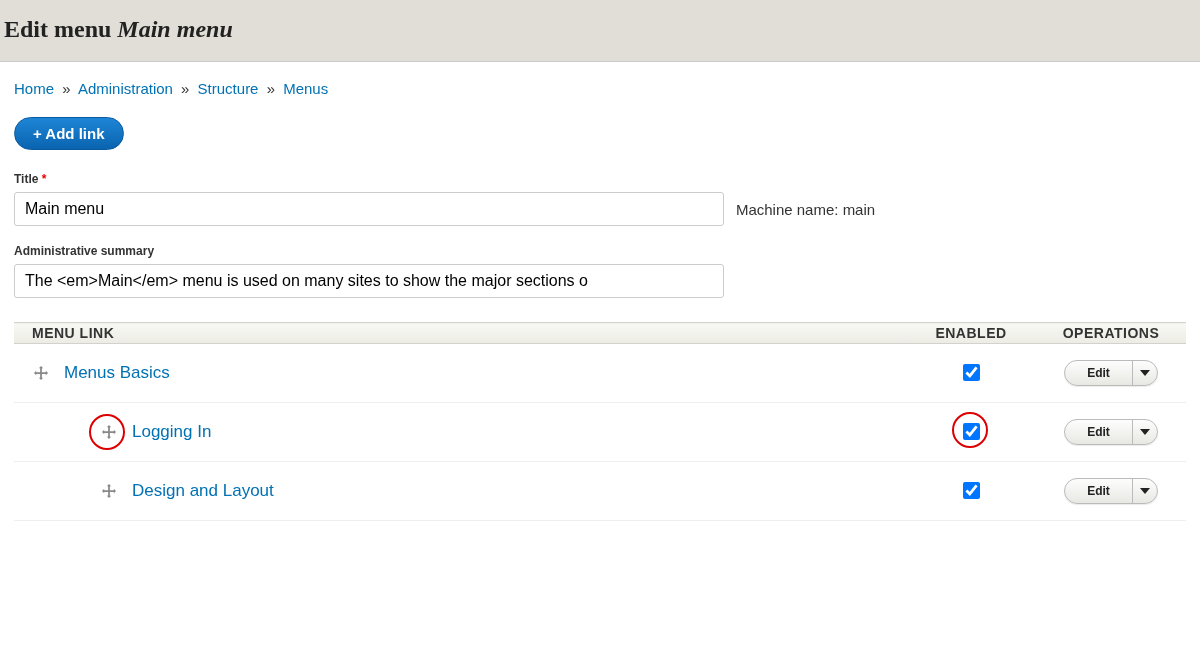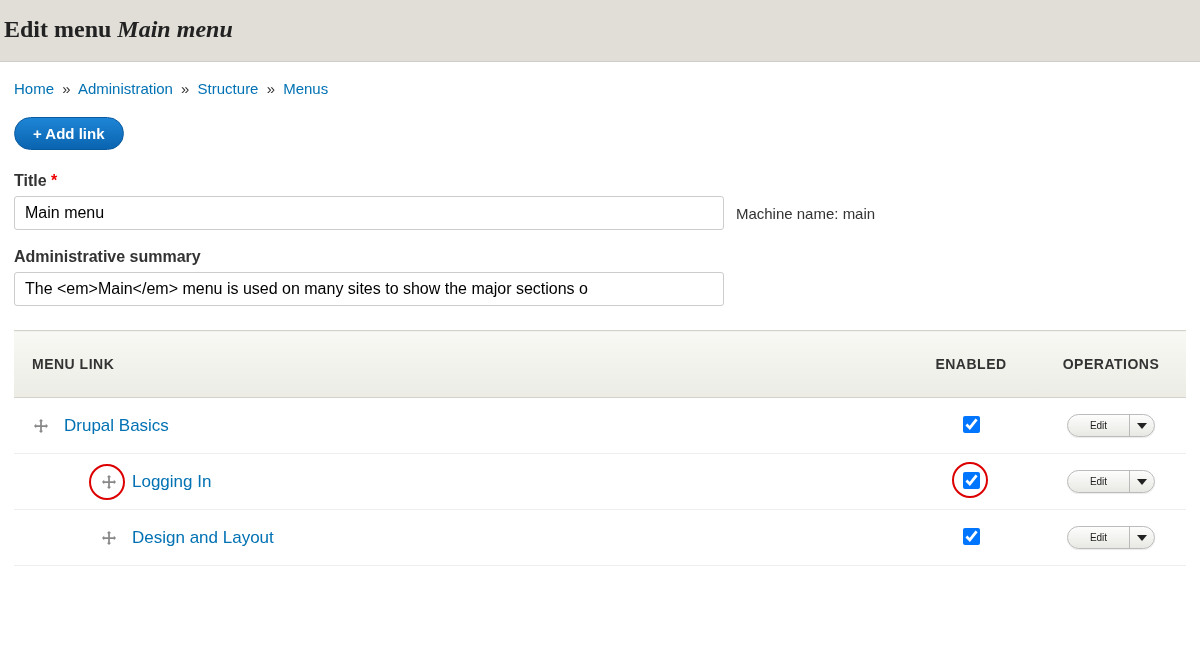--- a/index.html
+++ b/index.html
@@ -31,21 +31,21 @@
       font-weight: bold;
       font-size: 15px;
       padding: 7px 18px;
       border-radius: 18px;
       border: 1px solid #0a5aa0;
       cursor: pointer;
       margin-bottom: 22px;
     }
     
     .field-row { margin-bottom: 18px; }
-    .field-label { font-weight: bold; font-size: 16px; margin-bottom: 6px; display: block; }
+    .field-label { font-weight: bold; font-size: 12px; margin-bottom: 6px; display: block; }
     .required-asterisk { color: #e00; }
     
     .text-input {
       width: 710px;
       padding: 7px 10px;
       border: 1px solid #ccc;
       border-radius: 3px;
       font-size: 16px;
       font-family: inherit;
       display: inline-block;
@@ -56,21 +56,21 @@
     .menu-table {
       width: 100%;
       border-collapse: collapse;
       margin-top: 24px;
     }
     .menu-table thead th {
       background: linear-gradient(to bottom, #f8f8f4, #ecece5);
       border-top: 1px solid #d3d3cd;
       border-bottom: 1px solid #d3d3cd;
       text-align: left;
-      padding: 25px 18px;
+      padding: 2px 18px;
       font-size: 14px;
       font-weight: bold;
       letter-spacing: 0.5px;
       color: #333;
     }
     .menu-table thead th.enabled-col { text-align: center; width: 130px; }
     .menu-table thead th.ops-col { text-align: center; width: 150px; }
     
     .menu-table tbody td {
       border-bottom: 1px solid #eee;
@@ -123,22 +123,22 @@
     .ops-dropbutton {
       display: inline-flex;
       border: 1px solid #bbb;
       border-radius: 14px;
       overflow: hidden;
       background: linear-gradient(to bottom, #fdfdfd, #e8e8e3);
       box-shadow: 0 1px 1px rgba(0,0,0,0.08);
     }
     .ops-edit {
       padding: 5px 22px;
-      font-weight: normal;
-      font-size: 10px;
+      font-weight: bold;
+      font-size: 12px;
       border-right: 1px solid #bbb;
       cursor: pointer;
       color: #222;
     }
     .ops-toggle {
       width: 24px;
       display: flex;
       align-items: center;
       justify-content: center;
       cursor: pointer;
@@ -198,21 +198,21 @@
         <tr>
           <td>
             <div class="link-cell indent-0">
               <span class="drag-wrap">
                 <span class="drag-handle">
                   <svg viewBox="0 0 16 16" fill="currentColor">
                     <path d="M8 0l2.5 2.5H9V7h4.5V5.5L16 8l-2.5 2.5V9H9v4.5h1.5L8 16l-2.5-2.5H7V9H2.5v1.5L0 8l2.5-2.5V7H7V2.5H5.5L8 0z"></path>
                   </svg>
                 </span>
               </span>
-              <a class="menu-link" href="#">Drupal Basics</a>
+              <a class="menu-link" href="#">Menus Basics</a>
             </div>
           </td>
           <td class="enabled-col"><span class="checkbox-wrap">
               <input type="checkbox" class="checkbox" checked="" style="">
             </span></td>
           <td class="ops-col"><span class="ops-dropbutton">
               <span class="ops-edit">Edit</span>
               <span class="ops-toggle">
                 <svg viewBox="0 0 10 6" fill="currentColor">
                   <path d="M0 0l5 6 5-6z"></path>

